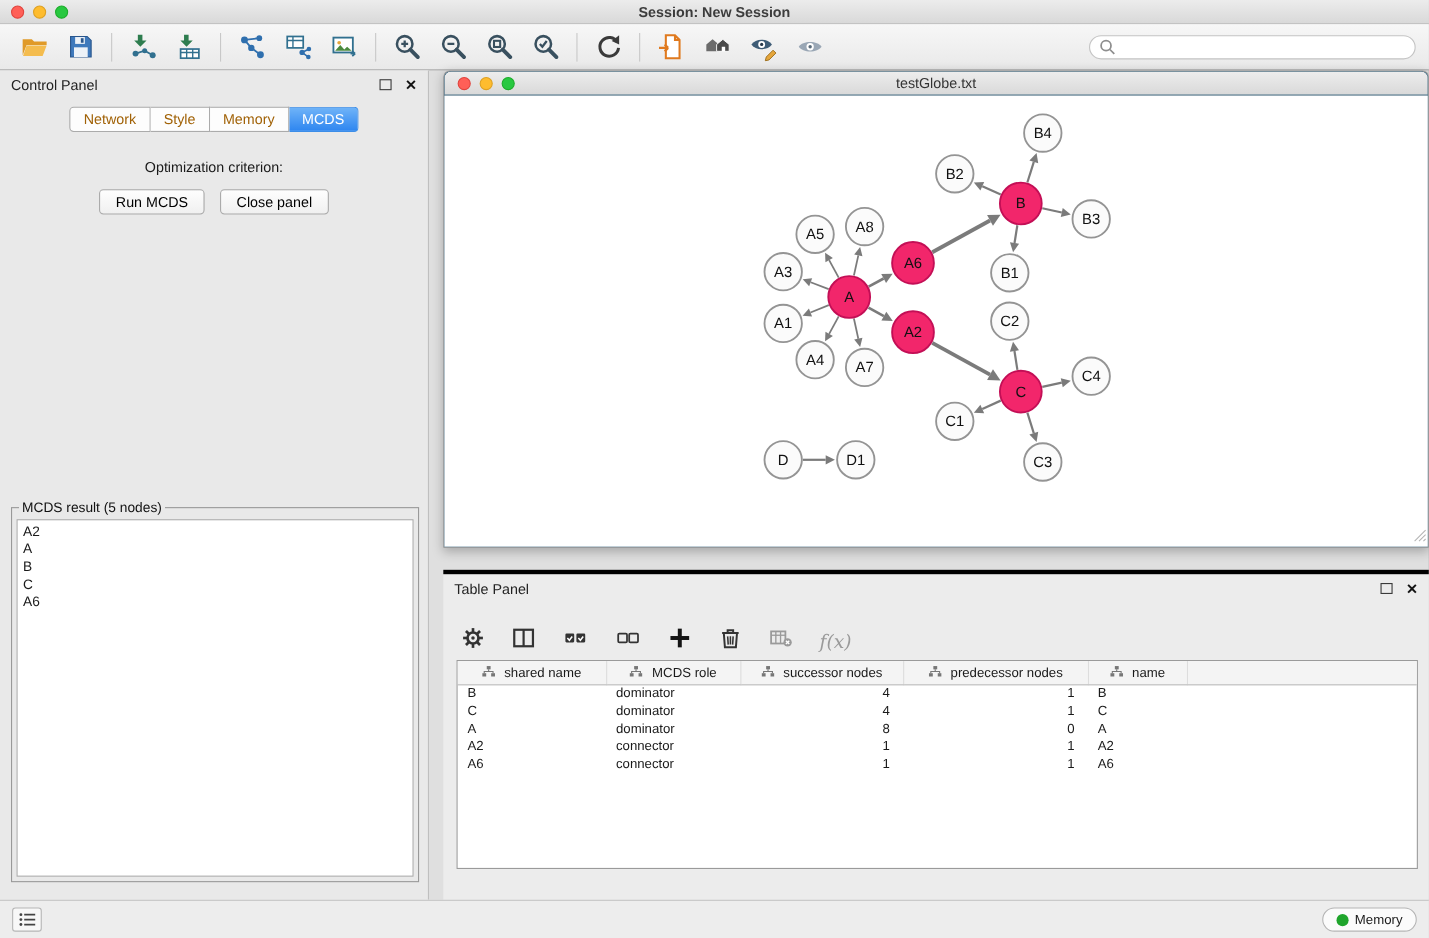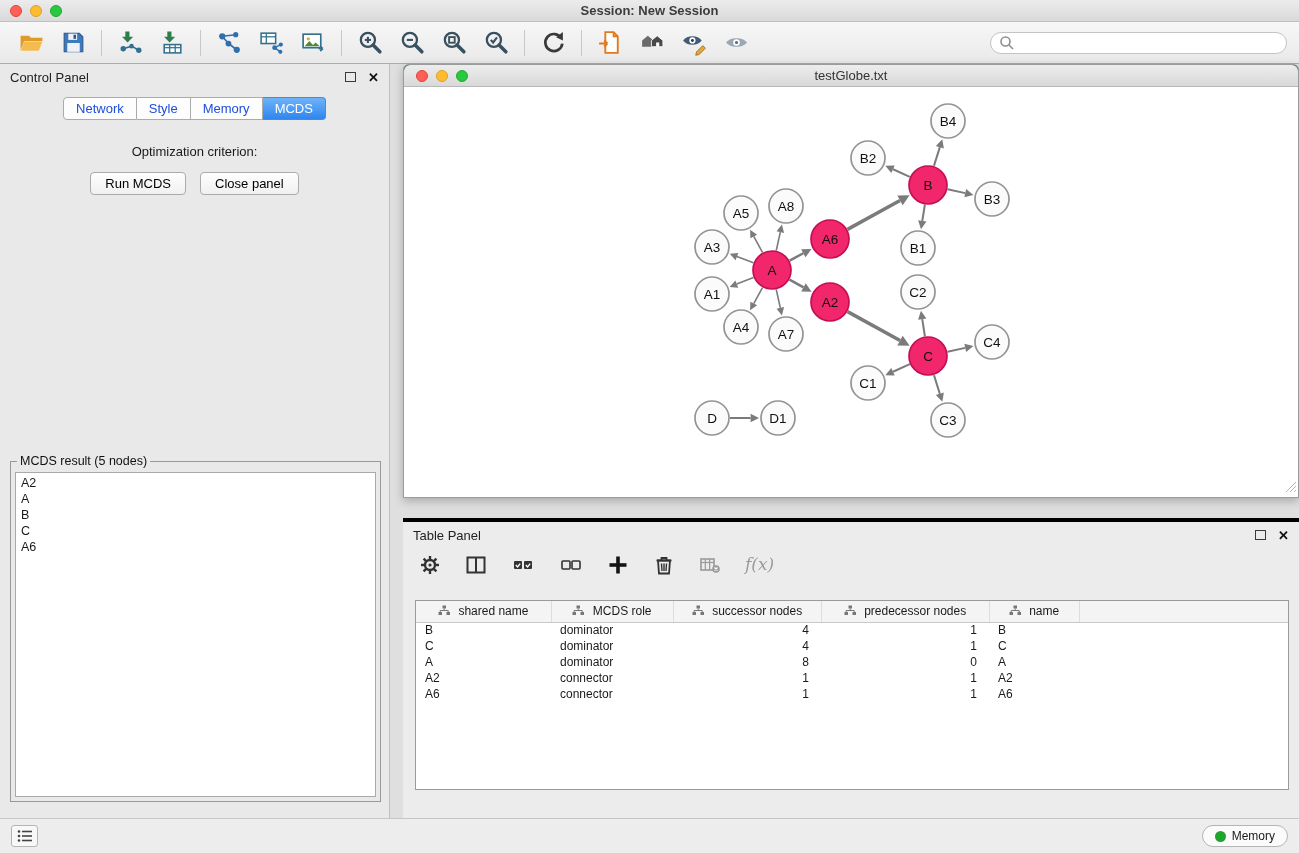--- a/index.html
+++ b/index.html
@@ -22,21 +22,21 @@
   .search-wrap { margin-left:auto; margin-right:2px; width:297px; height:22px; background:#fff; border:1px solid #c4c4c4; border-radius:12px; display:flex; align-items:center; padding:0 8px; gap:4px; }
   .search-input { border:none; outline:none; flex:1; font-size:12px; background:transparent; }
 
   
   .control-panel { position:absolute; left:0; top:64px; width:390px; bottom:35px; background:#e9e9e9; border-right:1px solid #bfbfbf; }
   .panel-header { height:26px; display:flex; align-items:center; padding:0 10px; font-size:13px; color:#222; }
   .ph-buttons { margin-left:auto; display:flex; gap:12px; align-items:center; }
   .float-icon { width:11px; height:10px; border:1.5px solid #3a3a3a; display:inline-block; }
   .close-x { font-size:13px; font-weight:bold; color:#111; line-height:1; }
   .cp-tabs { display:flex; justify-content:center; margin-top:7px; }
-  .cp-tab { padding:3px 12px; font-size:13px; background:#fdfdfd; border:1px solid #ababab; border-left:none; color:#1d4ed8; }
+  .cp-tab { padding:3px 12px; font-size:13px; background:#fdfdfd; border:1px solid #ababab; border-left:none; color:#a16207; }
   .cp-tab:first-child { border-left:1px solid #ababab; border-radius:4px 0 0 4px; }
   .cp-tab:last-child { border-radius:0 4px 4px 0; }
   .cp-tab.active { background:linear-gradient(#6fb3f8,#2e86f0); color:#fff; border-color:#3d8ee8; }
   .opt-label { text-align:center; margin-top:24px; font-size:13px; }
   .dropdown { margin:9px auto 0; width:312px; height:22px; background:#fff; border:1px solid #b9b9b9; border-radius:4px; position:relative; font-size:12.5px; line-height:20px; padding-left:8px; }
   .dd-stepper { position:absolute; right:1px; top:1px; width:17px; height:18px; background:linear-gradient(#6fb5f9,#2f86ee); border-radius:3px; display:flex; flex-direction:column; align-items:center; justify-content:center; color:#fff; font-size:6px; line-height:6px; }
   .cp-buttons { display:flex; justify-content:center; gap:14px; margin-top:13px; }
   .cp-btn { padding:3px 14px; background:linear-gradient(#fefefe,#f0f0f0); border:1px solid #ababab; border-radius:4px; font-size:13px; }
   .mcds-fieldset { position:absolute; left:10px; right:8px; top:390px; bottom:16px; border:1px solid #999; padding:4px; }
   .mcds-fieldset legend { font-size:12.5px; padding:0 3px; margin-left:2px; color:#111; }
@@ -45,21 +45,21 @@
   
   .network-window { position:absolute; left:403px; top:64px; width:896px; height:434px; background:#0c4a6e; border:1px solid #9b9b9b; border-radius:6px 6px 0 0; box-shadow:0 3px 10px rgba(0,0,0,0.25); }
   .nw-titlebar { height:22px; background:linear-gradient(#ededed,#d9d9d9); border-bottom:1px solid #b8b8b8; border-radius:6px 6px 0 0; position:relative; }
   .nw-traffic { position:absolute; left:12px; top:5px; display:flex; gap:8px; }
   .nw-title { width:100%; height:22px; line-height:21px; text-align:center; font-size:13px; color:#333; }
   .nw-canvas { position:absolute; top:22px; left:0; right:0; bottom:0; background:#fff; overflow:hidden; }
   .resize-grip { position:absolute; right:1px; bottom:1px; }
 
   
   .table-panel { position:absolute; left:403px; top:518px; right:0; bottom:35px; background:#ececec; border-top:4px solid #000000; }
-  .tp-toolbar { position:absolute; top:32px; left:16px; height:40px; display:flex; align-items:flex-start; gap:24px; }
+  .tp-toolbar { position:absolute; top:32px; left:16px; height:40px; display:flex; align-items:flex-end; gap:24px; }
   .fx-label { font-family:"DejaVu Serif", serif; font-style:italic; color:#9a9a9a; font-size:17px; }
   .table-wrap { position:absolute; left:12px; right:10px; top:78px; height:190px; background:#fff; border:1px solid #9a9a9a; overflow:hidden; }
   table.node-table { border-collapse:collapse; table-layout:fixed; width:100%; font-size:12px; }
   .node-table th { background:#f4f4f4; border-bottom:1px solid #c9c9c9; border-right:1px solid #ddd; font-weight:normal; height:21px; text-align:center; white-space:nowrap; }
   .node-table th svg { vertical-align:-1px; margin-right:5px; }
   .node-table th.filler { border-right:none; }
   .node-table td { padding:0 9px; height:16px; white-space:nowrap; }
   .node-table td.num { text-align:right; padding-right:12px; }
   .tp-tabs { position:absolute; bottom:7px; left:0; right:0; display:flex; justify-content:center; }
   .tp-tab { padding:3px 13px; font-size:12.5px; background:#fbfbfb; border:1px solid #ababab; border-left:none; }

